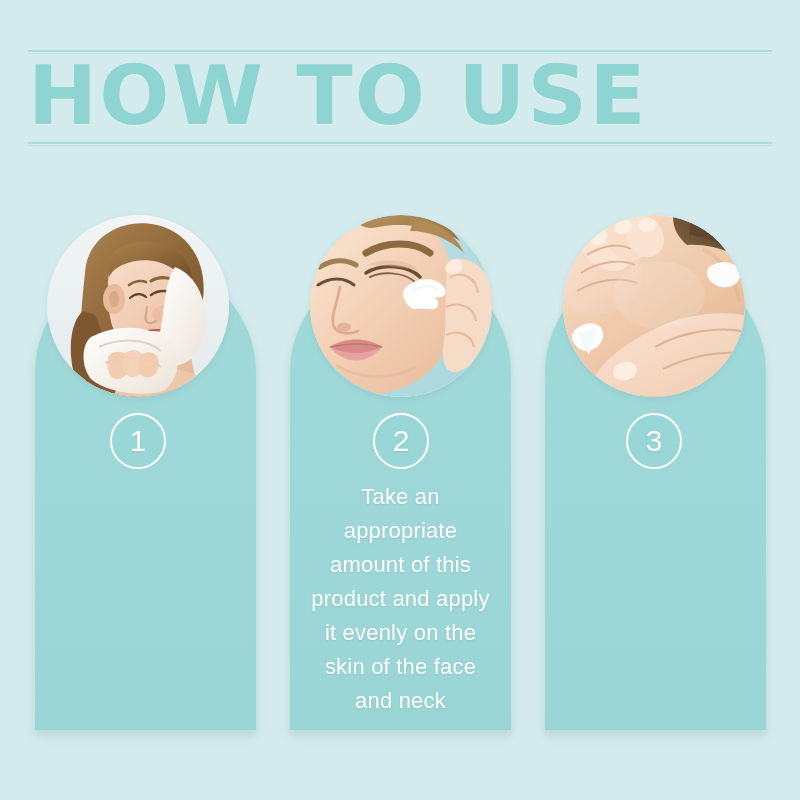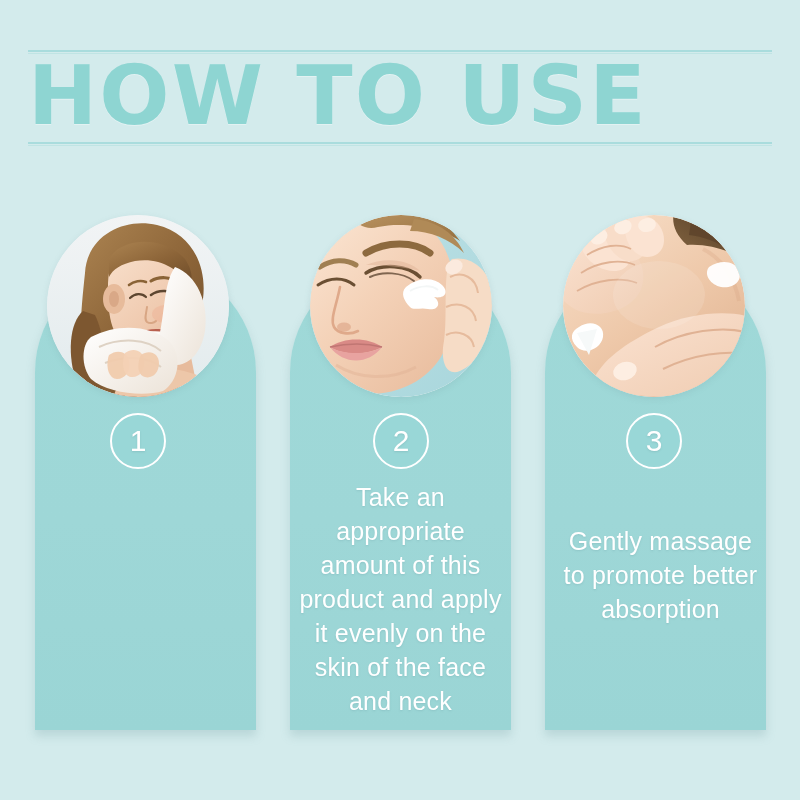--- a/index.html
+++ b/index.html
@@ -78,21 +78,21 @@
   #badge1{left:110px;top:413px;}
   #badge2{left:373px;top:413px;}
   #badge3{left:626px;top:413px;}
 
   
   .caption{
     position:absolute;
     width:221px;
     text-align:center;
     color:#ffffff;
-    font-size:25px;
+    font-size:22px;
     line-height:34px;
     font-weight:300;
     letter-spacing:.2px;
     white-space:pre-line;
     text-shadow:0 1px 2px rgba(110,160,165,.30);
   }
   #cap1{left:35px;top:524px;}
   #cap2{left:290px;top:480px;}
   #cap3{left:545px;top:524px;width:231px;}
 </style>
@@ -298,17 +298,14 @@
         <path d="M146 52 C158 44 172 46 176 56 C180 66 170 74 158 72 C148 70 140 60 146 52 Z" fill="#ffffff" opacity=".95"></path>
         <path d="M16 112 C28 104 42 110 40 122 C38 134 22 140 14 132 C6 124 8 116 16 112 Z" fill="#ffffff"></path>
         <path d="M14 118 L34 114 L26 140 Z" fill="#f6f9f9"></path>
 
         <ellipse cx="96" cy="80" rx="46" ry="34" fill="#ffffff" opacity=".12"></ellipse>
       </g>
     </svg>
   </div>
 
   <div class="badge" id="badge3">3</div>
-  <div class="caption" id="cap3">Gently massage
-to promote better
-absorption</div>
 
 </div>
 
 </body></html>

